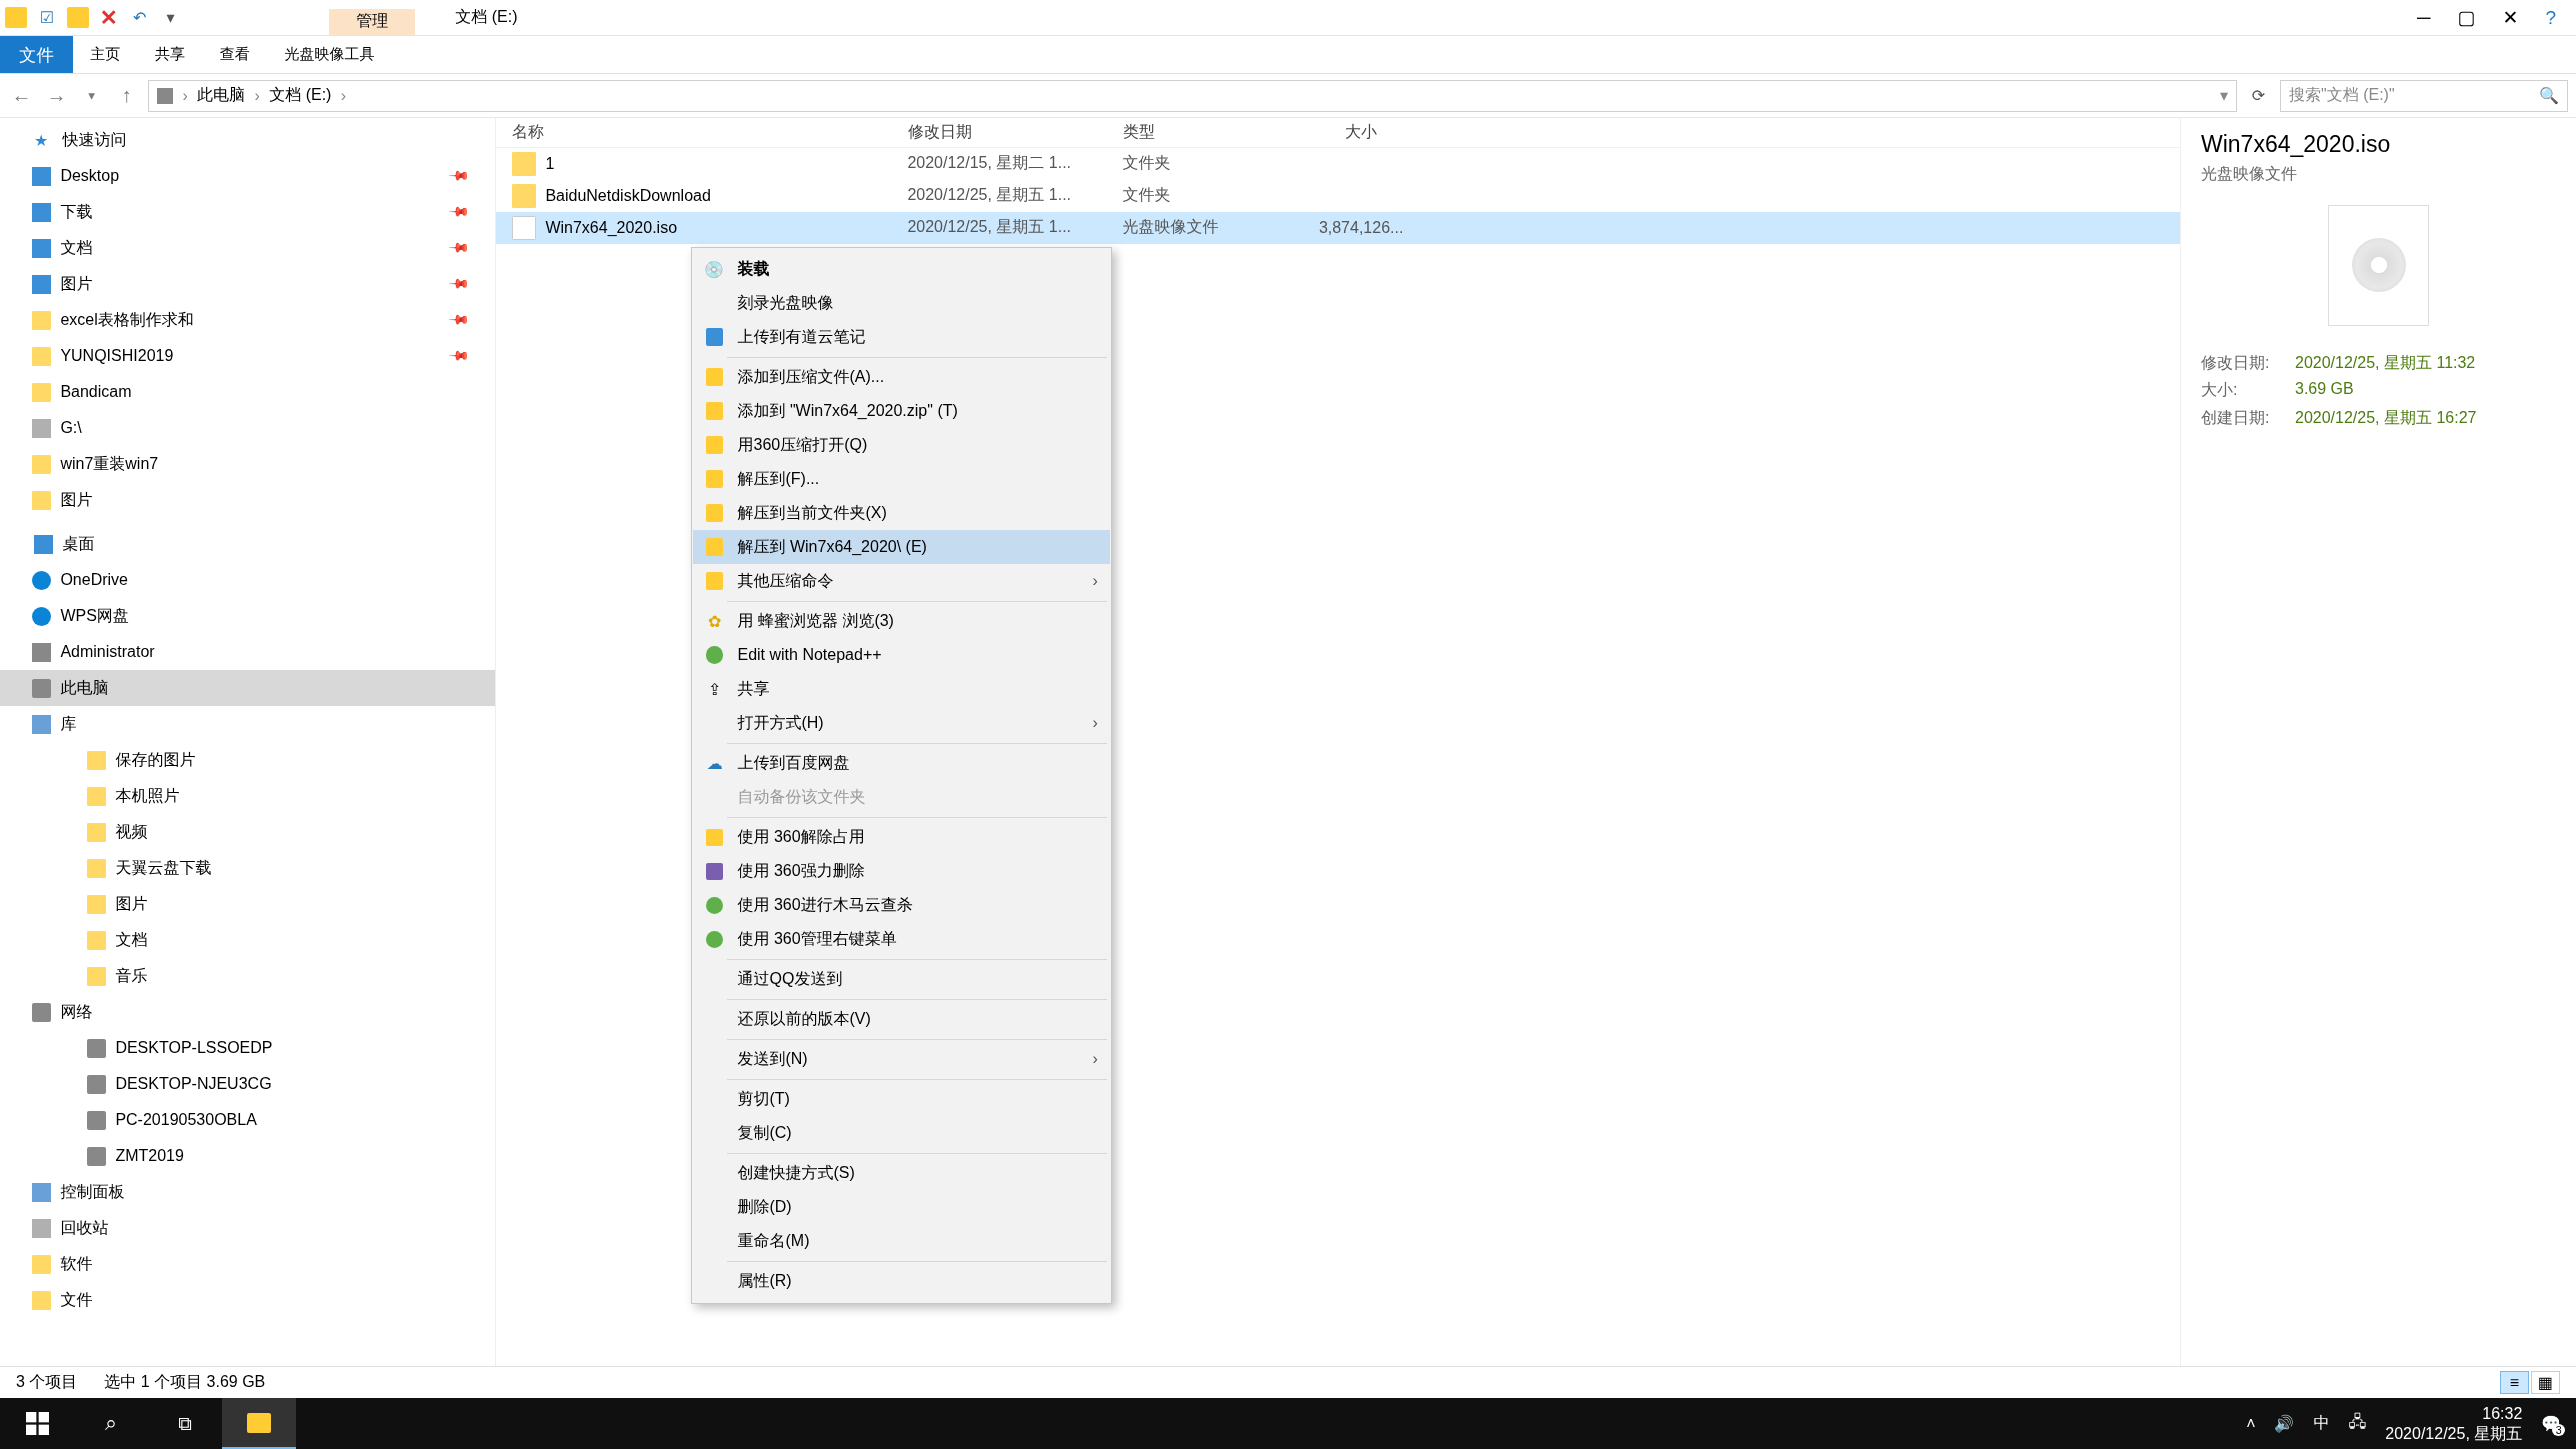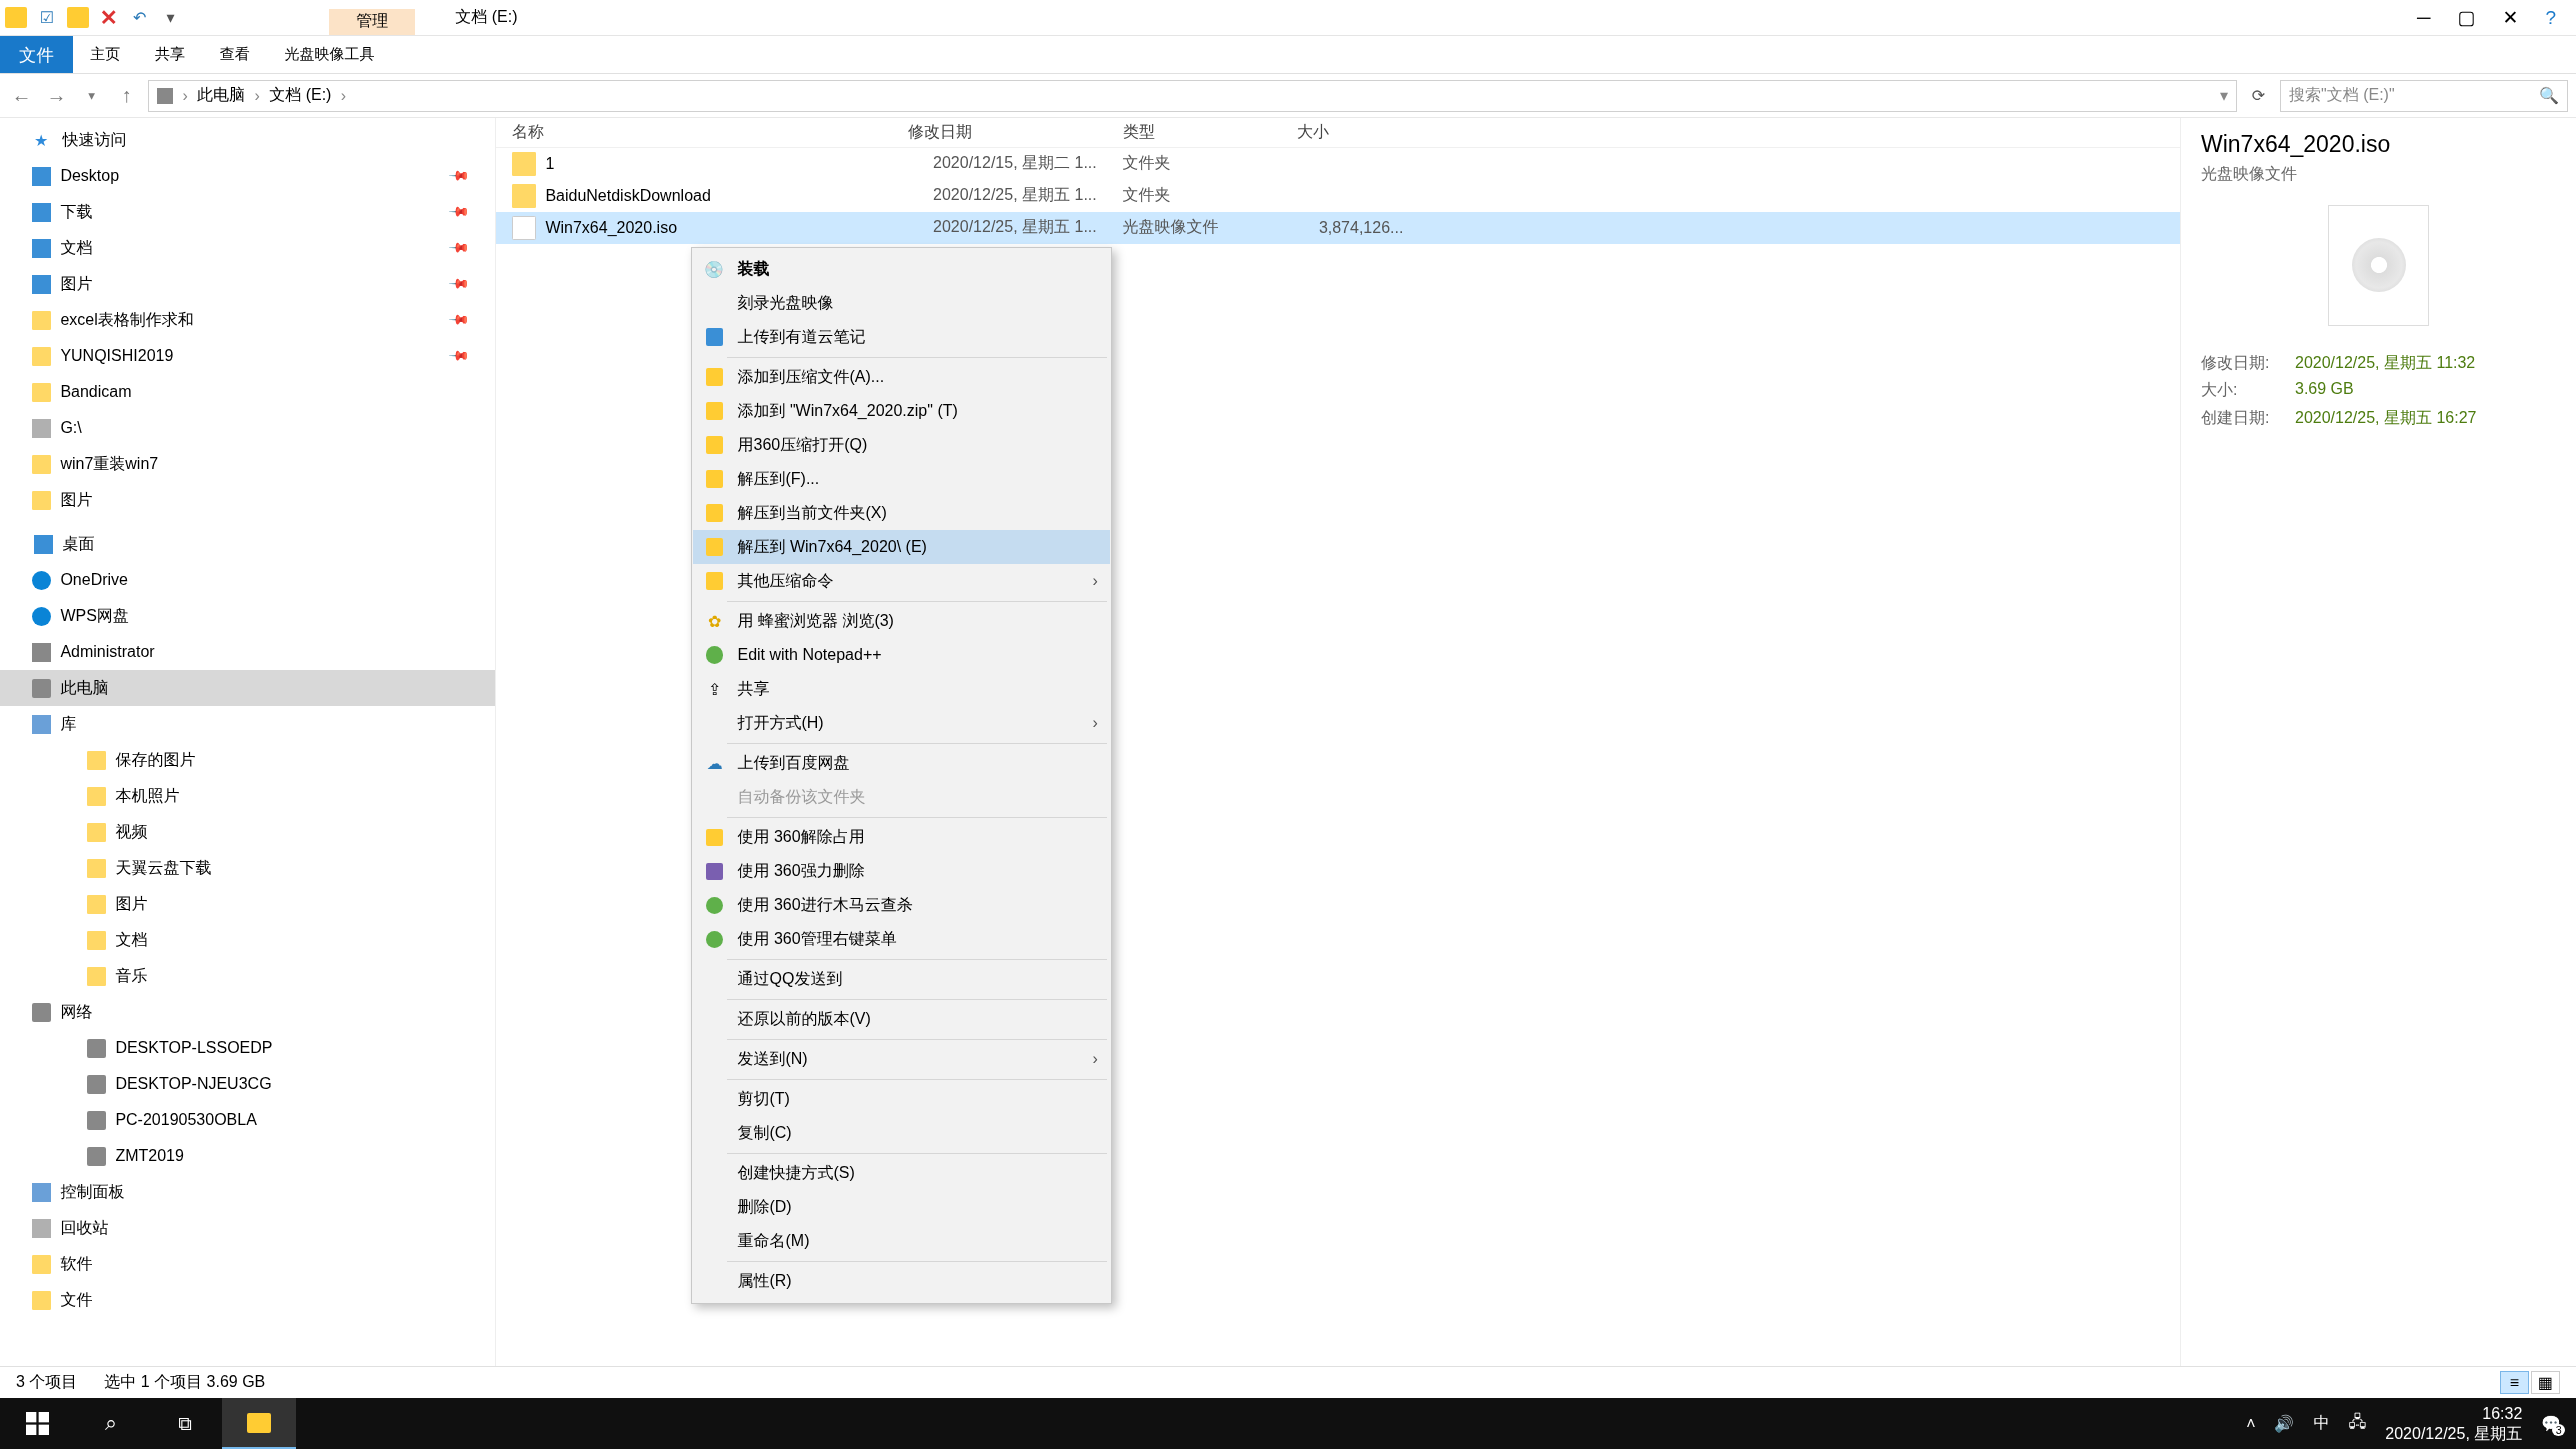--- a/index.html
+++ b/index.html
@@ -45,27 +45,27 @@
 .tree .pc { background: #888; border-radius: 2px; }
 .tree .net { background: #888; border-radius: 2px; }
 
 
 .files { flex: 1; display: flex; }
 .list { flex: 1; position: relative; }
 .cols { display: flex; height: 29.5px; align-items: center; border-bottom: 0.7px solid #f0f0f0; padding-left: 16px; font-size: 16px; color: #444; }
 .col-name { width: 396px; }
 .col-date { width: 215px; }
 .col-type { width: 174px; }
-.col-size { width: 134px; }
+.col-size { width: 134px; margin-left: 48px; }
 .row { display: flex; height: 32px; align-items: center; padding-left: 16px; font-size: 16px; }
 .row .ficon { width: 24px; height: 24px; margin-right: 9.4px; background: #FFD866; border-radius: 1.3px; }
 .row .ficon.iso { background: #fff; border: 0.7px solid #ccc; }
 .row.sel { background: #CCE8FF; }
 .row .c-name { width: 362px; }
-.row .c-date { width: 215px; color: #555; text-align: center; }
+.row .c-date { width: 215px; color: #555; }
 .row .c-type { width: 174px; color: #555; }
 .row .c-size { width: 134px; color: #555; text-align: right; padding-right: 27px; }
 
 
 .ctxmenu { position: absolute; left: 691px; top: 247px; width: 421px; background: #F2F2F2; border: 0.7px solid #C8C8C8; box-shadow: 4px 4px 9.4px rgba(0,0,0,0.25); padding: 4px 1.3px; }
 .ctxmenu .mi { display: flex; align-items: center; height: 34px; padding-left: 10.7px; font-size: 16px; position: relative; }
 .ctxmenu .mi.bold { font-weight: 700; }
 .ctxmenu .mi.disabled { color: #9a9a9a; }
 .ctxmenu .mi.hover { background: #C5DCF0; }
 .ctxmenu .mi .micon { width: 21.5px; height: 21.5px; margin-right: 12px; display: inline-flex; align-items: center; justify-content: center; }

